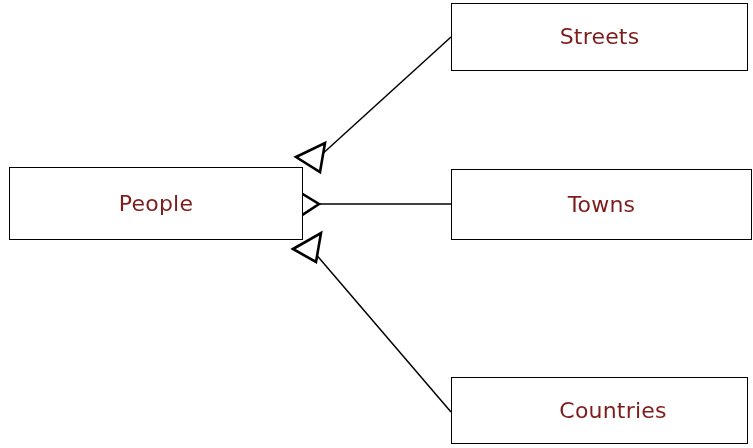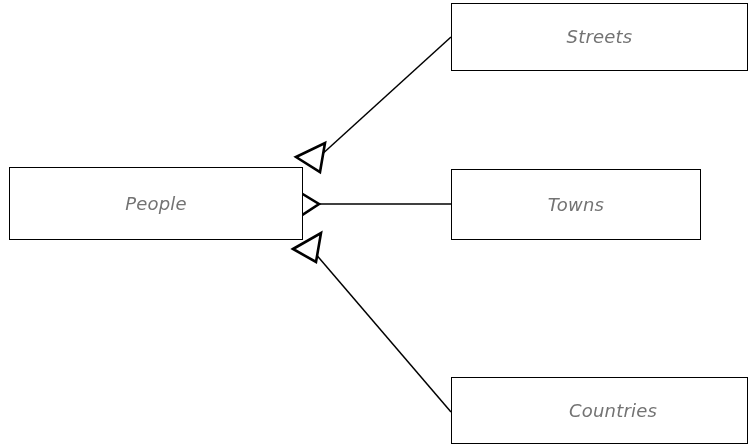--- a/index.html
+++ b/index.html
@@ -28,31 +28,30 @@
   .node {
     position: absolute;
     box-sizing: border-box;
     border: 1.6px solid #000000;
     background: #ffffff;
     display: flex;
     align-items: center;
     justify-content: center;
   }
   .node-label {
-    font-size: 18px;
+    font-size: 22px;
     line-height: 1;
-    color: #737373;
+    color: #7f1d1d;
     letter-spacing: 0.2px;
     white-space: nowrap;
     user-select: none;
-    font-style: italic;
   }
   #node-people   { left: 9px;   top: 167px; width: 294px; height: 73px; }
   #node-streets  { left: 451px; top: 3px;   width: 297px; height: 68px; }
-  #node-towns    { left: 451px; top: 169px; width: 250px; height: 71px; }
+  #node-towns    { left: 451px; top: 169px; width: 301px; height: 71px; }
   #node-countries{ left: 451px; top: 377px; width: 297px; height: 67px; padding-left: 27px; }
 </style>
 </head>
 <body>
 
 <div id="canvas">
 
   <svg id="edges" viewBox="0 0 753 448" xmlns="http://www.w3.org/2000/svg">
 
     <line x1="319" y1="157" x2="451" y2="37" stroke="#000000" stroke-width="1.5"></line>

